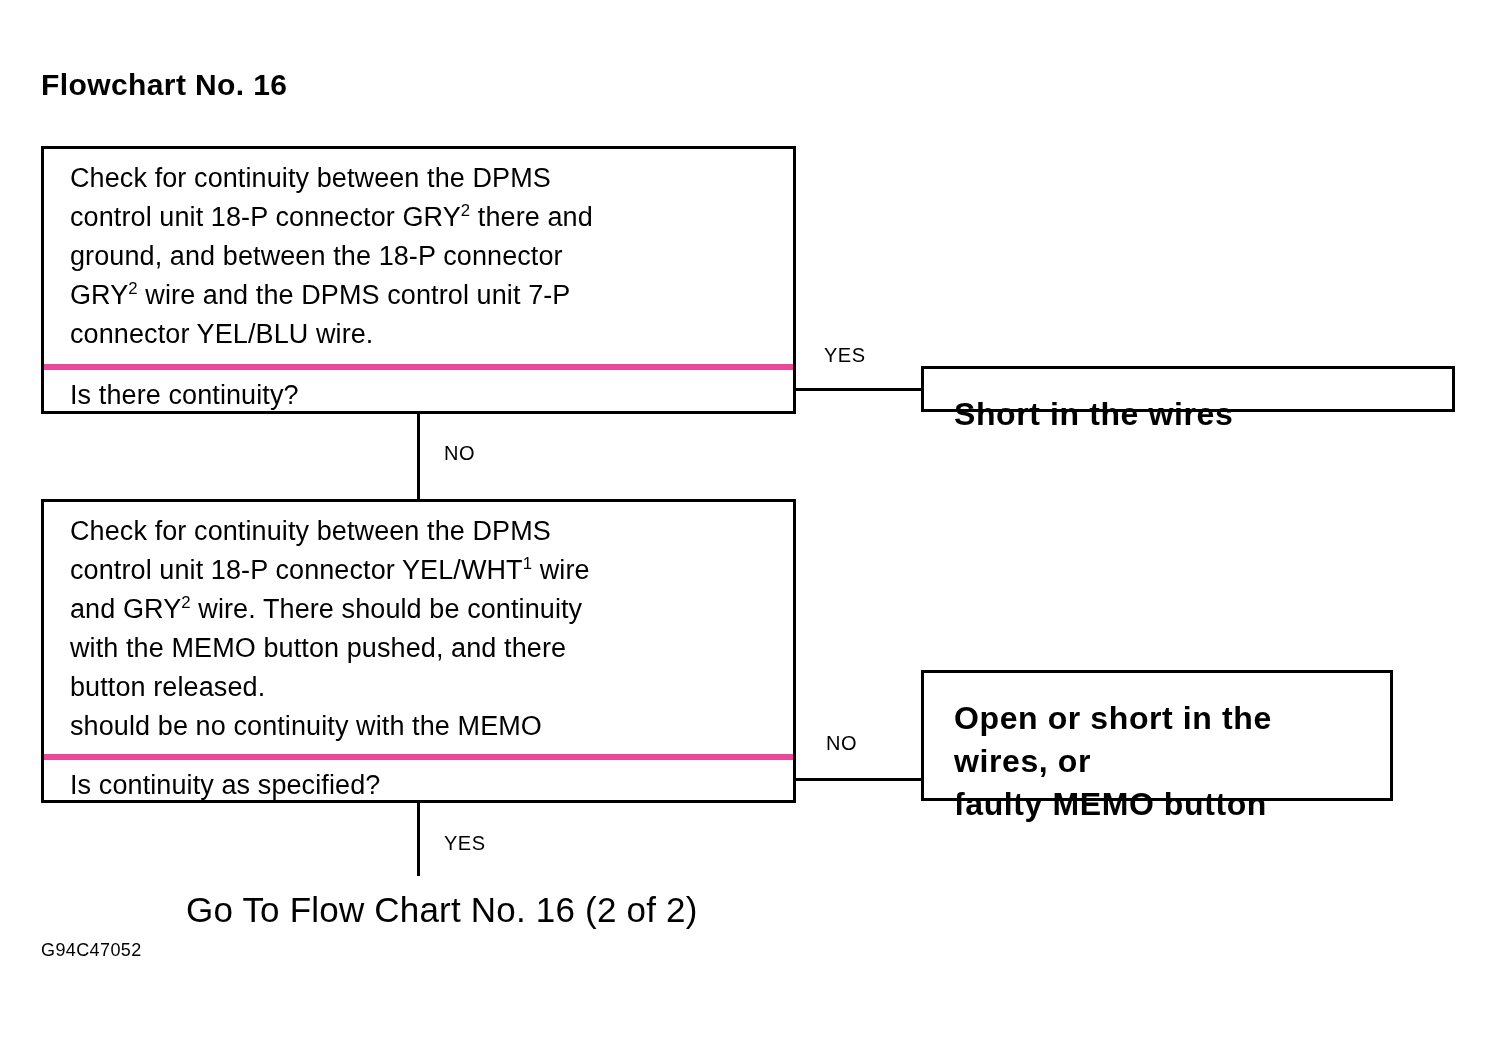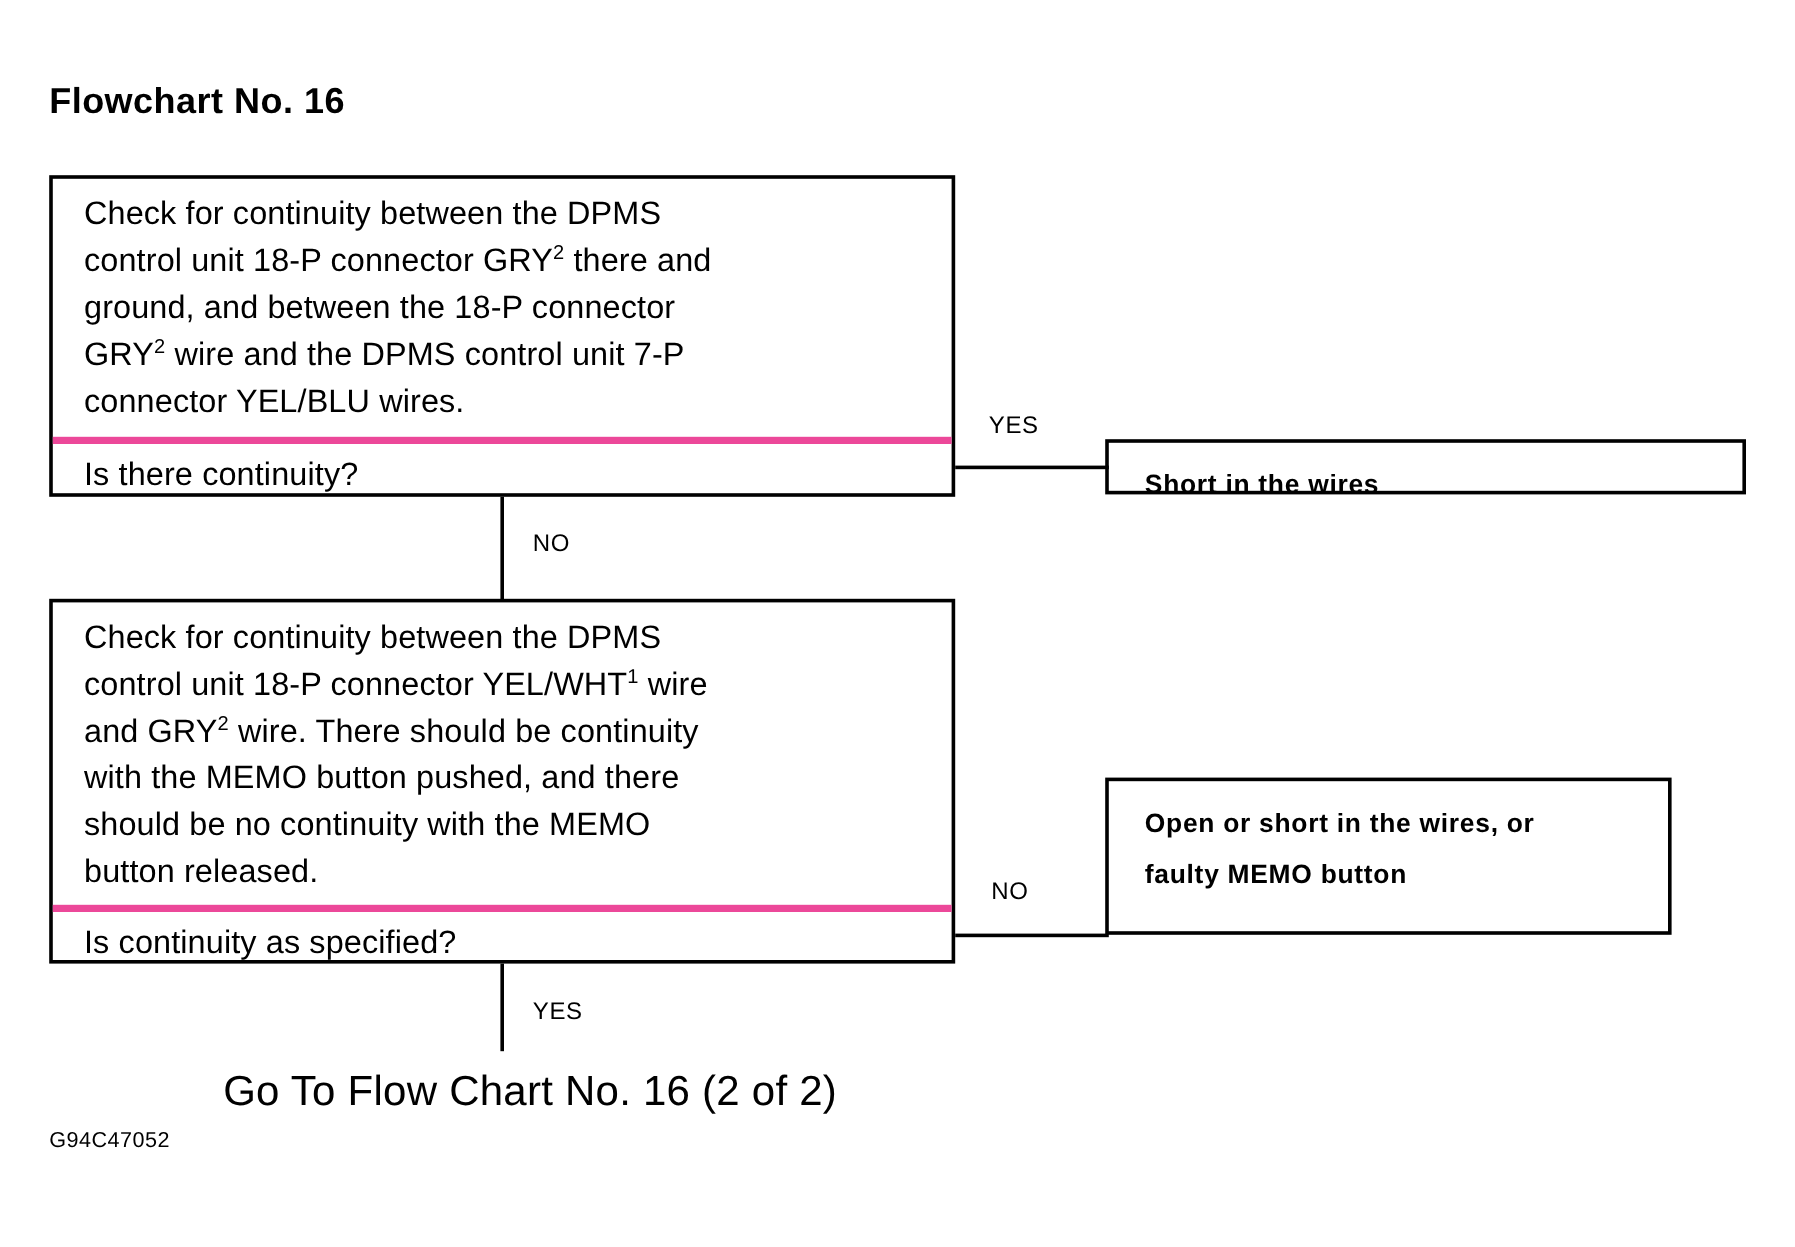--- a/index.html
+++ b/index.html
@@ -54,34 +54,34 @@
   }
   .box-question {
     box-sizing: border-box;
     padding: 8px 16px 8px 26px;
     font-size: 27px;
     line-height: 35px;
     letter-spacing: 0.1px;
   }
   .result-text {
     box-sizing: border-box;
-    padding: 13px 16px 10px 30px;
-    font-size: 22px;
+    padding: 24px 16px 10px 30px;
+    font-size: 32px;
     font-weight: bold;
     line-height: 43px;
     letter-spacing: 0.6px;
   }
 
   
   #decision-box-1 { left: 41px;  top: 146px; width: 755px; height: 268px; }
   #decision-box-1 .box-body     { height: 215px; }
   #decision-box-2 { left: 41px;  top: 499px; width: 755px; height: 304px; }
   #decision-box-2 .box-body     { height: 252px; }
   #result-box-1   { left: 921px; top: 366px; width: 534px; height: 46px; }
-  #result-box-2   { left: 921px; top: 648px; width: 472px; height: 131px; }
+  #result-box-2   { left: 921px; top: 670px; width: 472px; height: 131px; }
 
   
   .line-h {
     position: absolute;
     height: 3px;
     background: #000000;
   }
   .line-v {
     position: absolute;
     width: 3px;
@@ -134,37 +134,37 @@
 <div id="canvas">
 
   <div class="chart-title">Flowchart No. 16</div>
 
   <div class="box" id="decision-box-1">
     <div class="box-body">
       <div>Check for continuity between the DPMS</div>
       <div><span>control unit 18-P connector GRY</span><sup>2</sup><span> there and</span></div>
       <div>ground, and between the 18-P connector</div>
       <div><span>GRY</span><sup>2</sup><span> wire and the DPMS control unit 7-P</span></div>
-      <div>connector YEL/BLU wires.</div>
+      <div>connector YEL/BLU wire.</div>
     </div>
     <div class="box-divider box-question">Is there continuity?</div>
   </div>
 
   <div class="box" id="result-box-1">
     <div class="result-text">Short in the wires</div>
   </div>
 
   <div class="box" id="decision-box-2">
     <div class="box-body">
       <div>Check for continuity between the DPMS</div>
       <div><span>control unit 18-P connector YEL/WHT</span><sup>1</sup><span> wire</span></div>
       <div><span>and GRY</span><sup>2</sup><span> wire. There should be continuity</span></div>
       <div>with the MEMO button pushed, and there</div>
+      <div>button released.</div>
       <div>should be no continuity with the MEMO</div>
-      <div>button released.</div>
     </div>
     <div class="box-divider box-question">Is continuity as specified?</div>
   </div>
 
   <div class="box" id="result-box-2">
     <div class="result-text">
       <div>Open or short in the wires, or</div>
       <div>faulty MEMO button</div>
     </div>
   </div>

